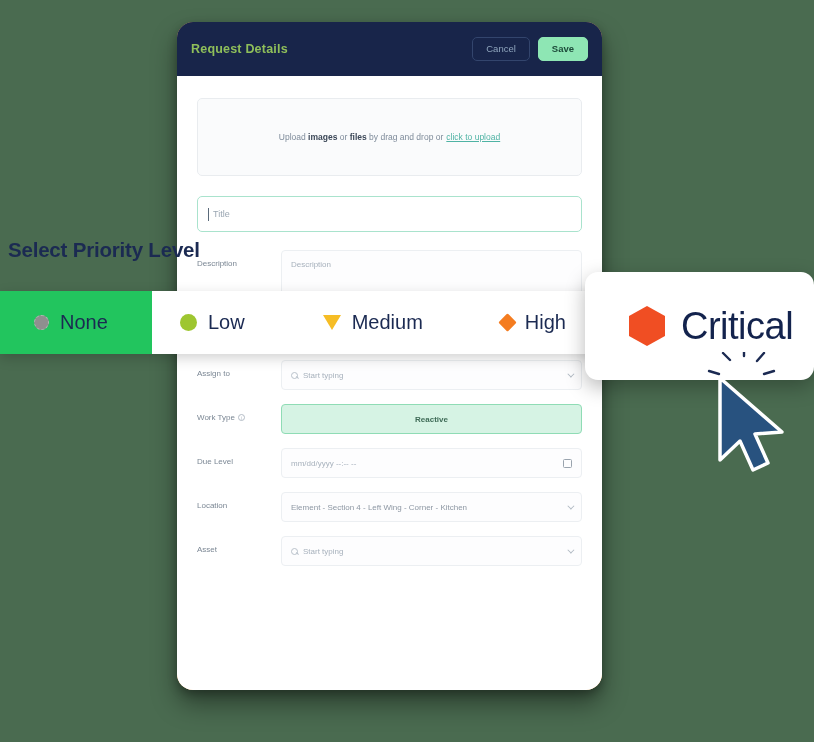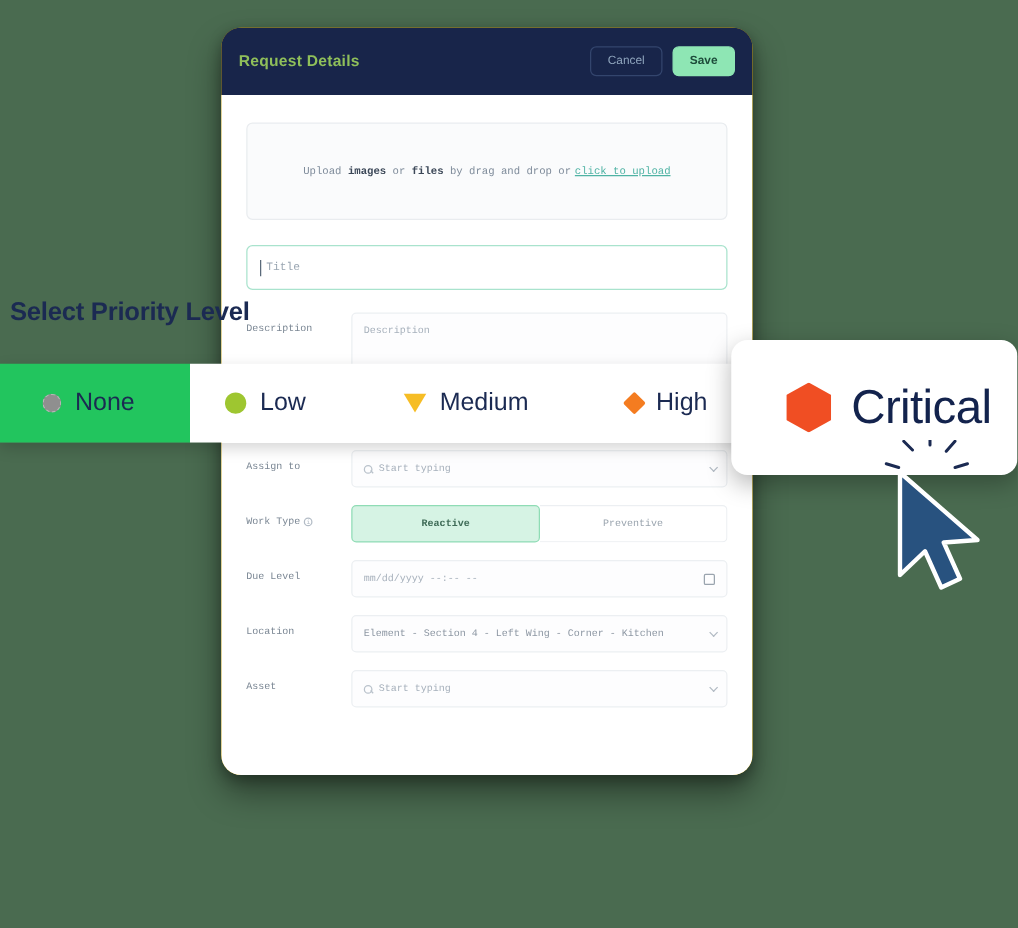--- a/index.html
+++ b/index.html
@@ -12,22 +12,22 @@
     overflow: hidden;
     position: relative;
   }
 
   
   #device-frame {
     position: absolute;
     left: 177px;
     top: 22px;
     width: 425px;
-    height: 598px;
-    background: #eab308;
+    height: 668px;
+    background: #fdba74;
     border-radius: 16px;
     box-shadow: 0 14px 26px rgba(0,0,0,0.40), 0 4px 10px rgba(0,0,0,0.28);
     overflow: hidden;
   }
 
   
   #modal-header {
     height: 54px;
     background: #18254a;
     display: flex;
@@ -60,21 +60,20 @@
     background: #8ee6b4;
     border: 1px solid #8ee6b4;
     font-weight: bold;
   }
 
   
   #modal-body {
     padding: 22px 20px 16px 20px;
     background: #ffffff;
     height: calc(100% - 54px);
-    font-family: Liberation Mono, monospace;
   }
 
   
   #upload-dropzone {
     border: 1px solid #e9ecef;
     background: #fafbfc;
     border-radius: 5px;
     height: 78px;
     display: flex;
     align-items: center;
@@ -382,21 +381,20 @@
       </div>
     </div>
 
     <div class="form-row">
       <div class="form-label">
         <span>Work Type</span>
         <span class="info-icon">i</span>
       </div>
       <div class="toggle-group">
         <div class="toggle-btn active">Reactive</div>
-        <div class="toggle-btn">Preventive</div>
       </div>
     </div>
 
     <div class="form-row">
       <div class="form-label">Due Level</div>
       <div class="field">
         <span class="ph">mm/dd/yyyy  --:-- --</span>
         <span class="cal-icon"></span>
       </div>
     </div>

